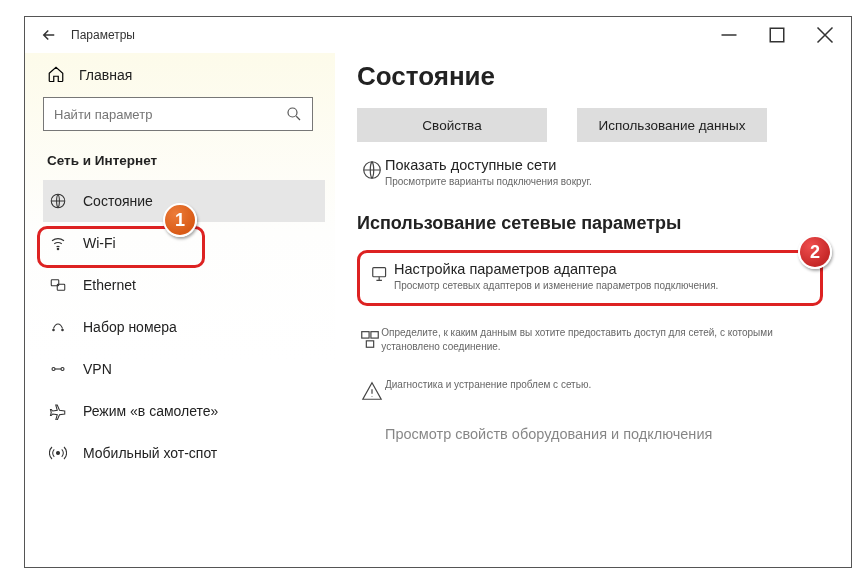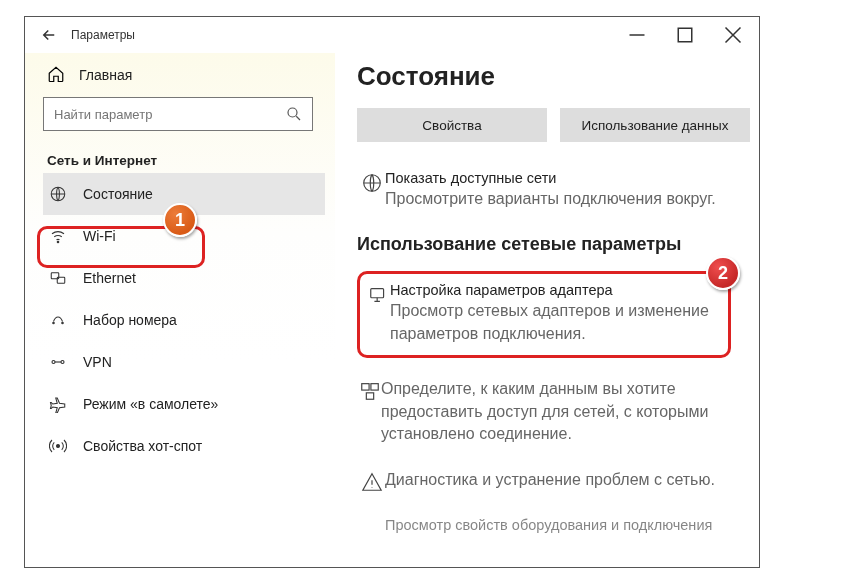--- a/index.html
+++ b/index.html
@@ -1,57 +1,57 @@
 <!DOCTYPE html>
 <html><head>
 <meta charset="utf-8">
 <style>
 * { box-sizing: border-box; margin: 0; padding: 0; font-family: "Segoe UI", Arial, sans-serif; }
 body { background: #fff; width: 856px; height: 584px; overflow: hidden; position: relative; }
 
-.frame { position: absolute; left: 24px; top: 16px; width: 736px; height: 552px; border: 1px solid #555; background: #fff; overflow: hidden; }
+.frame { position: absolute; left: 24px; top: 16px; width: 828px; height: 552px; border: 1px solid #555; background: #fff; overflow: hidden; }
 
 .titlebar { display: flex; align-items: center; height: 36px; padding: 0 8px; }
 .titlebar .back { width: 32px; height: 32px; display: flex; align-items: center; justify-content: center; font-size: 16px; color: #333; }
 .titlebar .title { font-size: 12px; color: #333; margin-left: 6px; }
 .winbtns { margin-left: auto; display: flex; gap: 28px; padding-right: 8px; align-items: center; }
 .winbtn { width: 20px; height: 20px; display: flex; align-items: center; justify-content: center; color: #333; font-size: 14px; }
 
 .layout { display: flex; height: calc(100% - 36px); }
 .sidebar { width: 310px; padding: 12px 10px 0 18px; background: linear-gradient(180deg,#fdfbea 0%, #fefefd 35%, #fff 60%); }
 .main { flex: 1; padding: 8px 28px 0 22px; overflow: hidden; }
 
 .home-row { display: flex; align-items: flex-end; gap: 14px; margin-bottom: 14px; padding-left: 4px; }
 .home-row .icon { width: 18px; display: flex; justify-content: center; }
 .home-row .label { font-size: 14px; color: #222; }
 
 .search { position: relative; margin-bottom: 22px; }
 .search input { width: 270px; height: 34px; border: 1px solid #777; padding: 0 34px 0 10px; font-size: 13px; background: #fff; }
 .search .mag { position: absolute; right: 22px; top: 8px; color: #555; font-size: 14px; }
 
-.cat { font-size: 13.5px; font-weight: 600; color: #222; margin-bottom: 5px; padding-left: 4px; }
+.cat { font-size: 13.5px; font-weight: 600; color: #222; margin-bottom: 12px; padding-left: 4px; }
 
 .nav { list-style: none; }
 .nav li { display: flex; align-items: center; gap: 16px; height: 42px; padding-left: 6px; font-size: 14px; color: #222; position: relative; }
 .nav li .icon { width: 18px; display: flex; justify-content: center; color: #333; }
 .nav li.active { background: #e6e6e6; }
 
 .hl1 { position: absolute; border: 3px solid #d22; border-radius: 10px; pointer-events: none; }
 .badge { position: absolute; width: 34px; height: 34px; border-radius: 50%; display: flex; align-items: center; justify-content: center; font-weight: 700; font-size: 18px; color: #fff; border: 2px solid #fff; box-shadow: 1px 2px 3px rgba(0,0,0,.35); }
 .badge.b1 { background: radial-gradient(circle at 35% 30%, #ec7c3a, #d95b16 70%); }
 .badge.b2 { background: radial-gradient(circle at 35% 30%, #ef4e4e, #c62828 70%); }
 
 .h1 { font-size: 26px; font-weight: 600; color: #222; margin-bottom: 16px; }
-.btnrow { display: flex; gap: 13px; margin-bottom: 22px; }
+.btnrow { display: flex; gap: 30px; margin-bottom: 9px; }
 .btn { flex: 0 0 190px; height: 34px; background: #ddd; border: none; font-size: 13.5px; color: #222; }
 
 .row { display: flex; padding: 6px 2px 18px 2px; }
 .row .ricon { width: 26px; display: flex; justify-content: center; padding-top: 2px; color: #444; }
 .row .rtext .t { font-size: 14.5px; color: #222; margin-bottom: 2px; }
-.row .rtext .d { font-size: 16px; color: #666; line-height: 1.4; }
+.row .rtext .d { font-size: 10px; color: #666; line-height: 1.4; }
 
 .h2 { font-size: 18px; font-weight: 600; color: #222; margin: 6px 0 16px 0; }
 
 .hlbox2 { border: 3px solid #d22; border-radius: 10px; padding: 8px 8px 10px 8px; margin-bottom: 14px; position: relative; }
 .hlbox2 .row { padding: 0; }
 
 svg { width: 18px; height: 18px; }
 .ricon svg { width: 22px; height: 22px; }
 </style>
 </head>
@@ -159,21 +159,21 @@
             </span>
           <span>Режим «в самолете»</span>
         </li>
         <li>
           <span class="icon">
               <svg viewBox="0 0 24 24" fill="none" stroke="currentColor" stroke-width="1.4">
                 <circle cx="12" cy="12" r="2" fill="currentColor"></circle>
                 <path d="M7 17a7 7 0 0 1 0-10M17 7a7 7 0 0 1 0 10M4 20a11 11 0 0 1 0-16M20 4a11 11 0 0 1 0 16"></path>
               </svg>
             </span>
-          <span>Свойства хот-спот</span>
+          <span>Мобильный хот-спот</span>
         </li>
       </ul>
     </div>
 
     <div class="main">
       <div class="h1">Состояние</div>
       <div class="btnrow">
         <button class="btn">Свойства</button>
         <button class="btn">Использование данных</button>
       </div>

